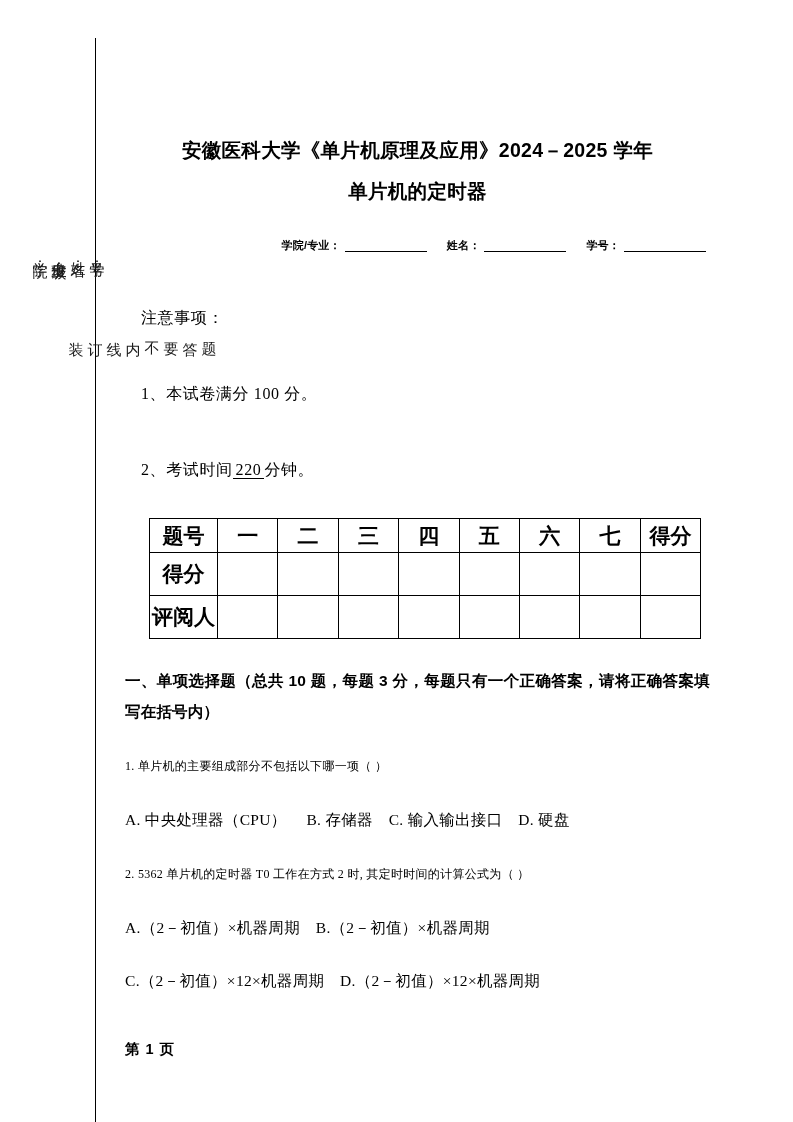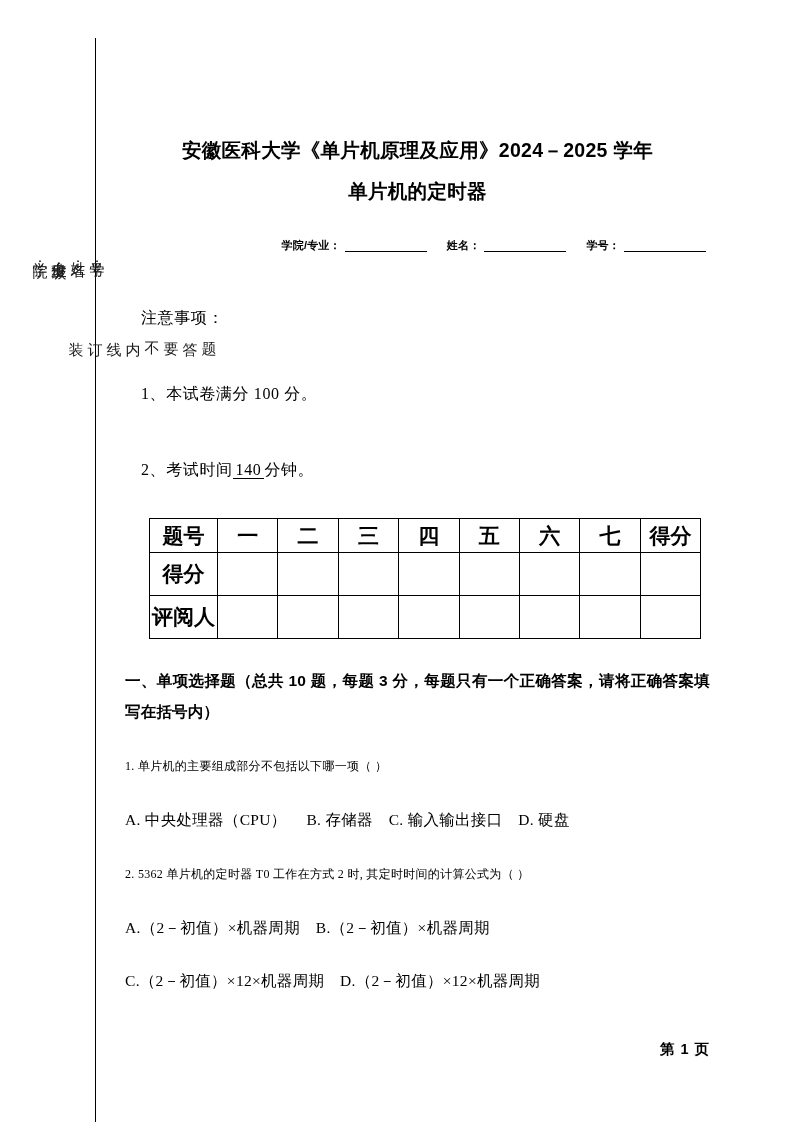--- a/index.html
+++ b/index.html
@@ -167,21 +167,21 @@
     line-height: 31px;
     letter-spacing: 0.3px;
   }
 
   
   #footer {
     position: absolute;
     left: 125px;
     top: 1040px;
     width: 585px;
-    text-align: right;
+    text-align: left;
     font-family: "Liberation Sans", "DejaVu Sans", sans-serif;
     font-weight: bold;
     font-size: 14.5px;
     letter-spacing: 1px;
   }
 </style>
 </head>
 <body>
 
 <div id="margin-rule"></div>
@@ -211,21 +211,21 @@
     <span class="ln2">单片机的定时器</span>
   </h1>
 
   <p id="id-line">
     <span>学院/专业：</span><span class="blank"></span><span class="gap"></span><span>姓名：</span><span class="blank"></span><span class="gap"></span><span>学号：</span><span class="blank"></span>
   </p>
 
   <p class="note" id="note-head">注意事项：</p>
   <p class="note" id="note-1">1、本试卷满分 100 分。</p>
   <p class="note" id="note-2">
-    <span>2、考试时间</span><span class="u">140</span><span>分钟。</span>
+    <span>2、考试时间</span><span class="u">220</span><span>分钟。</span>
   </p>
 
   <table id="score-table">
     <colgroup>
       <col class="c0">
         <col class="cx">
         <col class="cx">
         <col class="cx">
         <col class="cx">
       <col class="cx">

